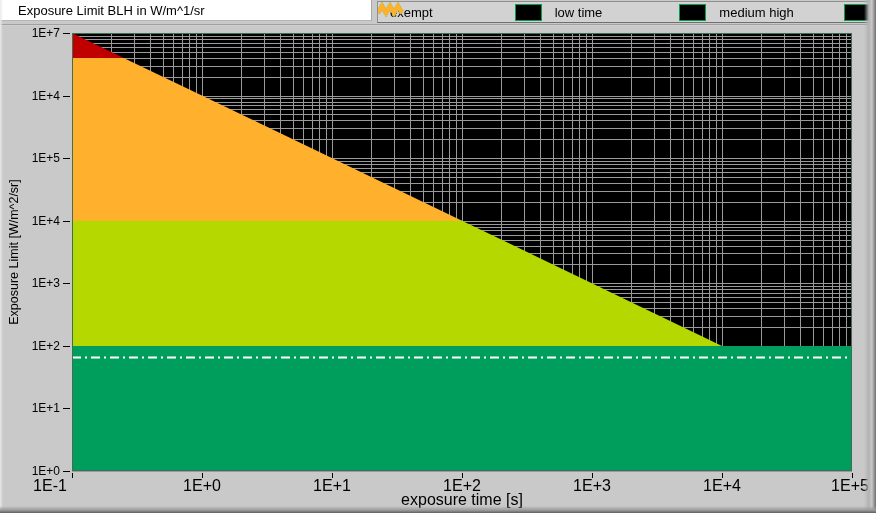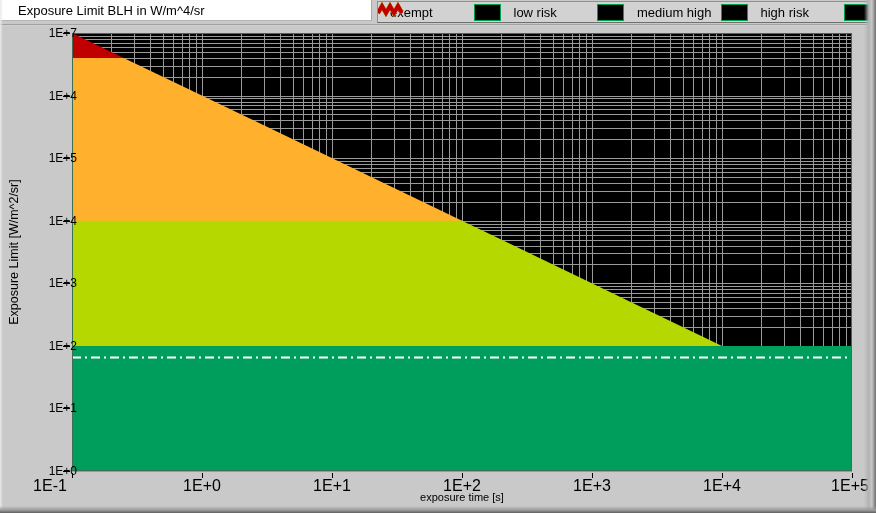--- a/index.html
+++ b/index.html
@@ -10,71 +10,63 @@
              font-size:13px;line-height:21px;padding-left:18px;box-sizing:border-box;white-space:nowrap;}
   .legend-panel{position:absolute;left:377px;top:1px;width:496px;height:22px;background:#d2d2d2;
                 border:1px solid #8f8f8f;border-bottom-color:#6f6f6f;box-sizing:border-box;display:flex;}
   .legend-item{flex:1;display:flex;align-items:center;justify-content:space-between;
                padding:0 1px 0 12px;font-size:13px;cursor:default;}
   .legend-chip{width:27px;height:17px;background:#000;border:1px solid #00a050;box-sizing:border-box;
                display:flex;align-items:center;justify-content:center;}
   .top-edge{position:absolute;left:0;top:24px;width:876px;height:2px;
             background:linear-gradient(#8a8a8a,#e6e6e6);}
   .xtick{position:absolute;top:477px;transform:translateX(-50%);font-size:16px;white-space:nowrap;}
-  .ytick{position:absolute;left:17px;width:60px;text-align:right;transform:translateY(-50%);
+  .ytick{position:absolute;left:0;width:60px;text-align:right;transform:translateY(-50%);
          font-size:12px;white-space:nowrap;}
   .y-title{position:absolute;left:14px;top:252px;transform:translate(-50%,-50%) rotate(-90deg);
            font-size:12.5px;white-space:nowrap;}
   .x-title{position:absolute;left:462px;top:491px;transform:translateX(-50%);
-           font-size:11px;white-space:nowrap;}
+           font-size:16px;white-space:nowrap;}
   .edge-right{position:absolute;right:0;top:0;width:12px;height:513px;
               background:linear-gradient(to right,rgba(201,201,201,0) 0%,#b2b2b2 40%,#c8c8c8 65%,#6e6e6e 100%);}
   .edge-bottom{position:absolute;left:0;bottom:0;width:876px;height:7px;
                background:linear-gradient(to bottom,rgba(201,201,201,0) 0%,#9a9a9a 60%,#5f5f5f 100%);}
   .edge-left{position:absolute;left:0;top:0;width:3px;height:513px;
              background:linear-gradient(to right,#e9e9e9,rgba(201,201,201,0));}
   svg{position:absolute;left:0;top:0;}
 </style>
 </head>
 <body>
 
 <div class="window">
 
-  <div class="title-box">Exposure Limit BLH in W/m^4/sr</div>
+  <div class="title-box">Exposure Limit BLH in W/m^1/sr</div>
 
   <div class="legend-panel" id="legend-items">
       <div class="legend-item">
         <span>exempt</span>
         <span class="legend-chip">
           <svg width="25" height="15">
             <polyline points="0,11 4,4 8,11 12,4 16,11 20,4 24,11" fill="none" stroke="#009e5c" stroke-width="4"></polyline>
           </svg>
         </span>
       </div>
       <div class="legend-item">
-        <span>low risk</span>
+        <span>low time</span>
         <span class="legend-chip">
           <svg width="25" height="15">
             <polyline points="0,11 4,4 8,11 12,4 16,11 20,4 24,11" fill="none" stroke="#b5d800" stroke-width="4"></polyline>
           </svg>
         </span>
       </div>
       <div class="legend-item">
         <span>medium high</span>
         <span class="legend-chip">
           <svg width="25" height="15">
             <polyline points="0,11 4,4 8,11 12,4 16,11 20,4 24,11" fill="none" stroke="#ffb02d" stroke-width="4"></polyline>
-          </svg>
-        </span>
-      </div>
-      <div class="legend-item">
-        <span>high risk</span>
-        <span class="legend-chip">
-          <svg width="25" height="15">
-            <polyline points="0,11 4,4 8,11 12,4 16,11 20,4 24,11" fill="none" stroke="#c00000" stroke-width="4"></polyline>
           </svg>
         </span>
       </div>
     </div>
 
   <div class="top-edge"></div>
 
   <svg id="plot-svg" width="876" height="513">
       <rect x="72" y="33" width="780" height="438" fill="#000000"></rect>
       <g stroke="#9a9a9a" stroke-width="1">

